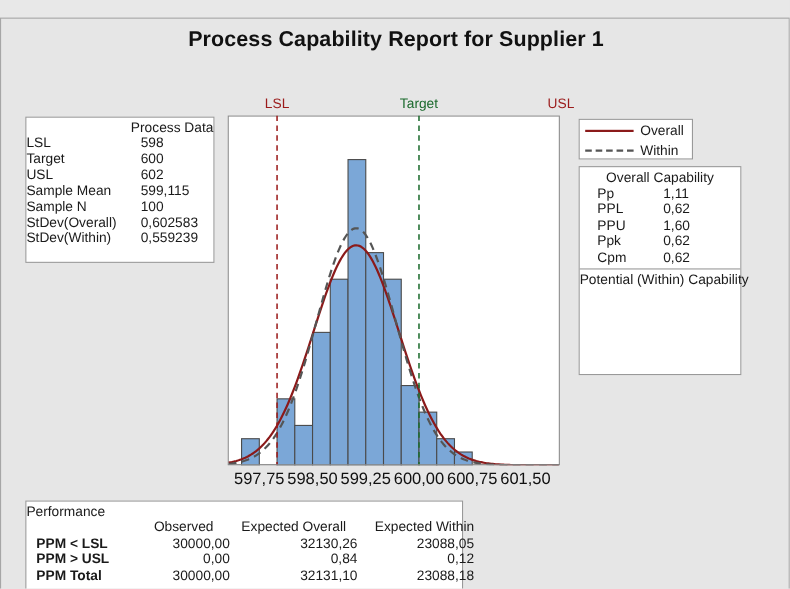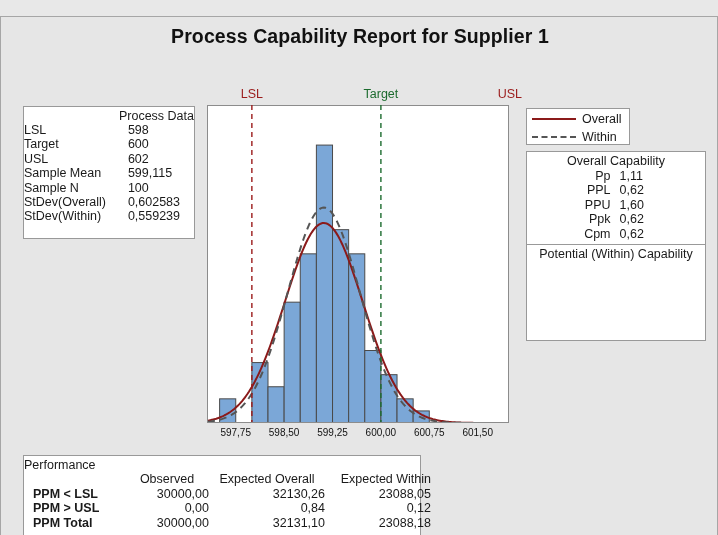--- a/index.html
+++ b/index.html
@@ -61,28 +61,28 @@
     font-size:12.5px;
   }
   #legend .swatch{width:44px;height:10px;margin:0 6px 0 5px;position:relative;}
   #legend .swatch i{
     position:absolute;left:0;top:4px;width:44px;height:0;display:block;
   }
   .ln-overall{border-top:2px solid #8b1a1a;}
   .ln-within{border-top:2px dashed #555;}
 
   
-  #capability{left:525px;top:134px;width:180px;height:190px;padding:0;}
+  #capability{left:525px;top:134px;width:148px;height:190px;padding:0;}
   #capability .sec{border-bottom:1px solid #999;}
   #capability .sec:last-child{border-bottom:none;}
   #capability .sec-title{
     text-align:center;font-size:12.5px;padding:2px 0 1px;white-space:nowrap;
   }
   #capability table.kv{font-size:12.5px;}
-  #capability td.k{text-align:right;width:52%;padding-right:9px;padding-left:4px;}
+  #capability td.k{text-align:left;width:52%;padding-right:9px;padding-left:16px;}
   #capability td.v{text-align:left;width:48%;padding-left:0;}
 
   
   #performance{left:22px;top:438px;width:398px;height:83px;}
   #performance .sec-title{text-align:left;font-size:12.5px;padding-top:2px;}
   table.perf{
     border-collapse:collapse;font-size:12.5px;width:100%;
     table-layout:fixed;
   }
   table.perf td,table.perf th{
@@ -109,21 +109,21 @@
   .spec-label{
     position:absolute;font-size:12.5px;white-space:nowrap;
   }
   .lbl-lsl{color:#9b1b1b;}
   .lbl-usl{color:#9b1b1b;}
   .lbl-target{color:#1c6b2e;}
   #xaxis-labels{
     position:absolute;left:206px;top:410px;width:302px;height:20px;
   }
   #xaxis-labels span{
-    position:absolute;font-size:10px;transform:translateX(-50%);
+    position:absolute;font-size:15px;transform:translateX(-50%);
     white-space:nowrap;color:#111;
   }
 </style>
 </head>
 <body>
 
 <div id="root">
 
   <div id="title">Process Capability Report for Supplier 1</div>
 

